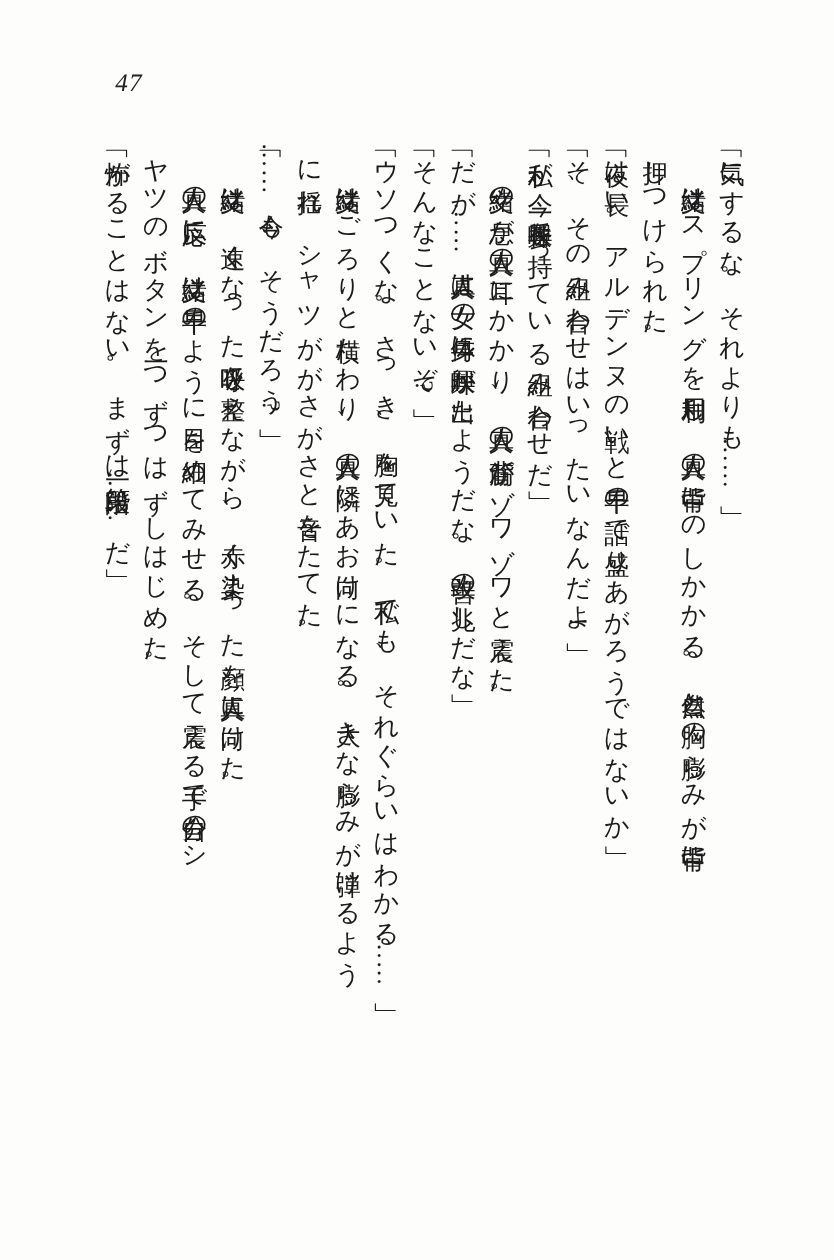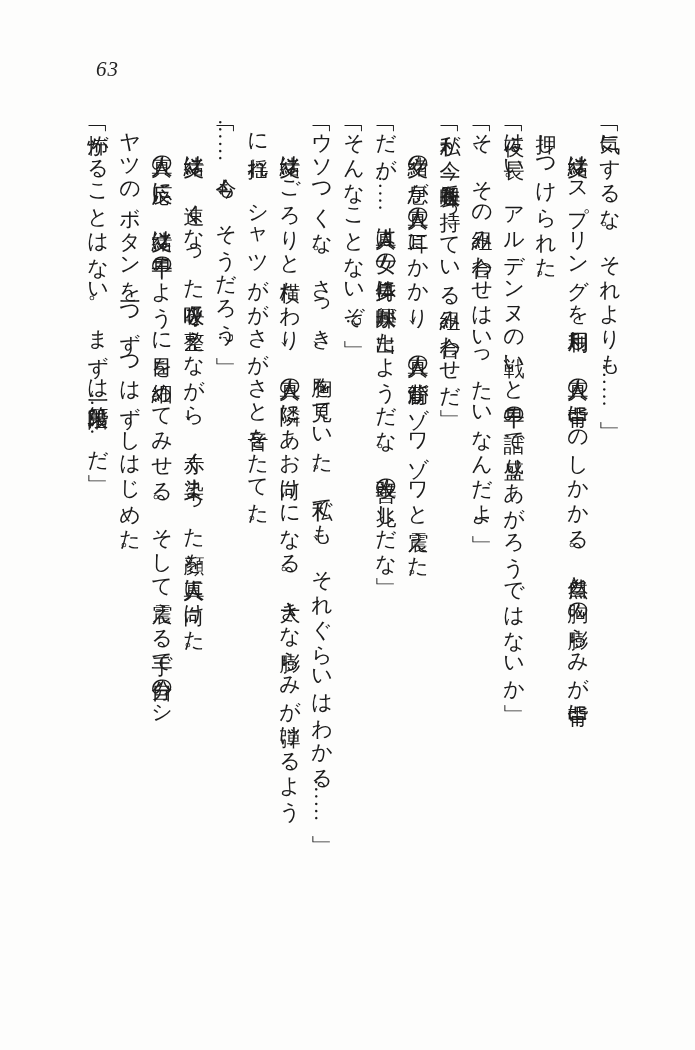--- a/index.html
+++ b/index.html
@@ -44,21 +44,21 @@
     white-space: nowrap;
   }
   .text-line.indent {
     text-indent: 22px;
   }
 </style>
 </head>
 <body>
 
 <div class="page">
-  <div class="page-number">63</div>
+  <div class="page-number">47</div>
   <div class="text-area" id="text-area">
       <div class="text-line">「気にするな。それよりも……」</div>
       <div class="text-line indent">文緒はスプリングを利用し、真人の背中にのしかかる。自然と胸の膨らみが背中に</div>
       <div class="text-line">押しつけられた。</div>
       <div class="text-line">「夜は長い。アルデンヌの戦いと千早の話で盛りあがろうではないか」</div>
       <div class="text-line">「そ、その組み合わせはいったいなんだよ!」</div>
       <div class="text-line">「私が今、一番興味を持っている組み合わせだ」</div>
       <div class="text-line indent">文緒の息が真人の耳にかかり、真人の背筋がゾワゾワと震えた。</div>
       <div class="text-line">「だが……真人は女の身体に興味が出たようだな。改善の兆しだな」</div>
       <div class="text-line">「そんなことないぞ?」</div>

